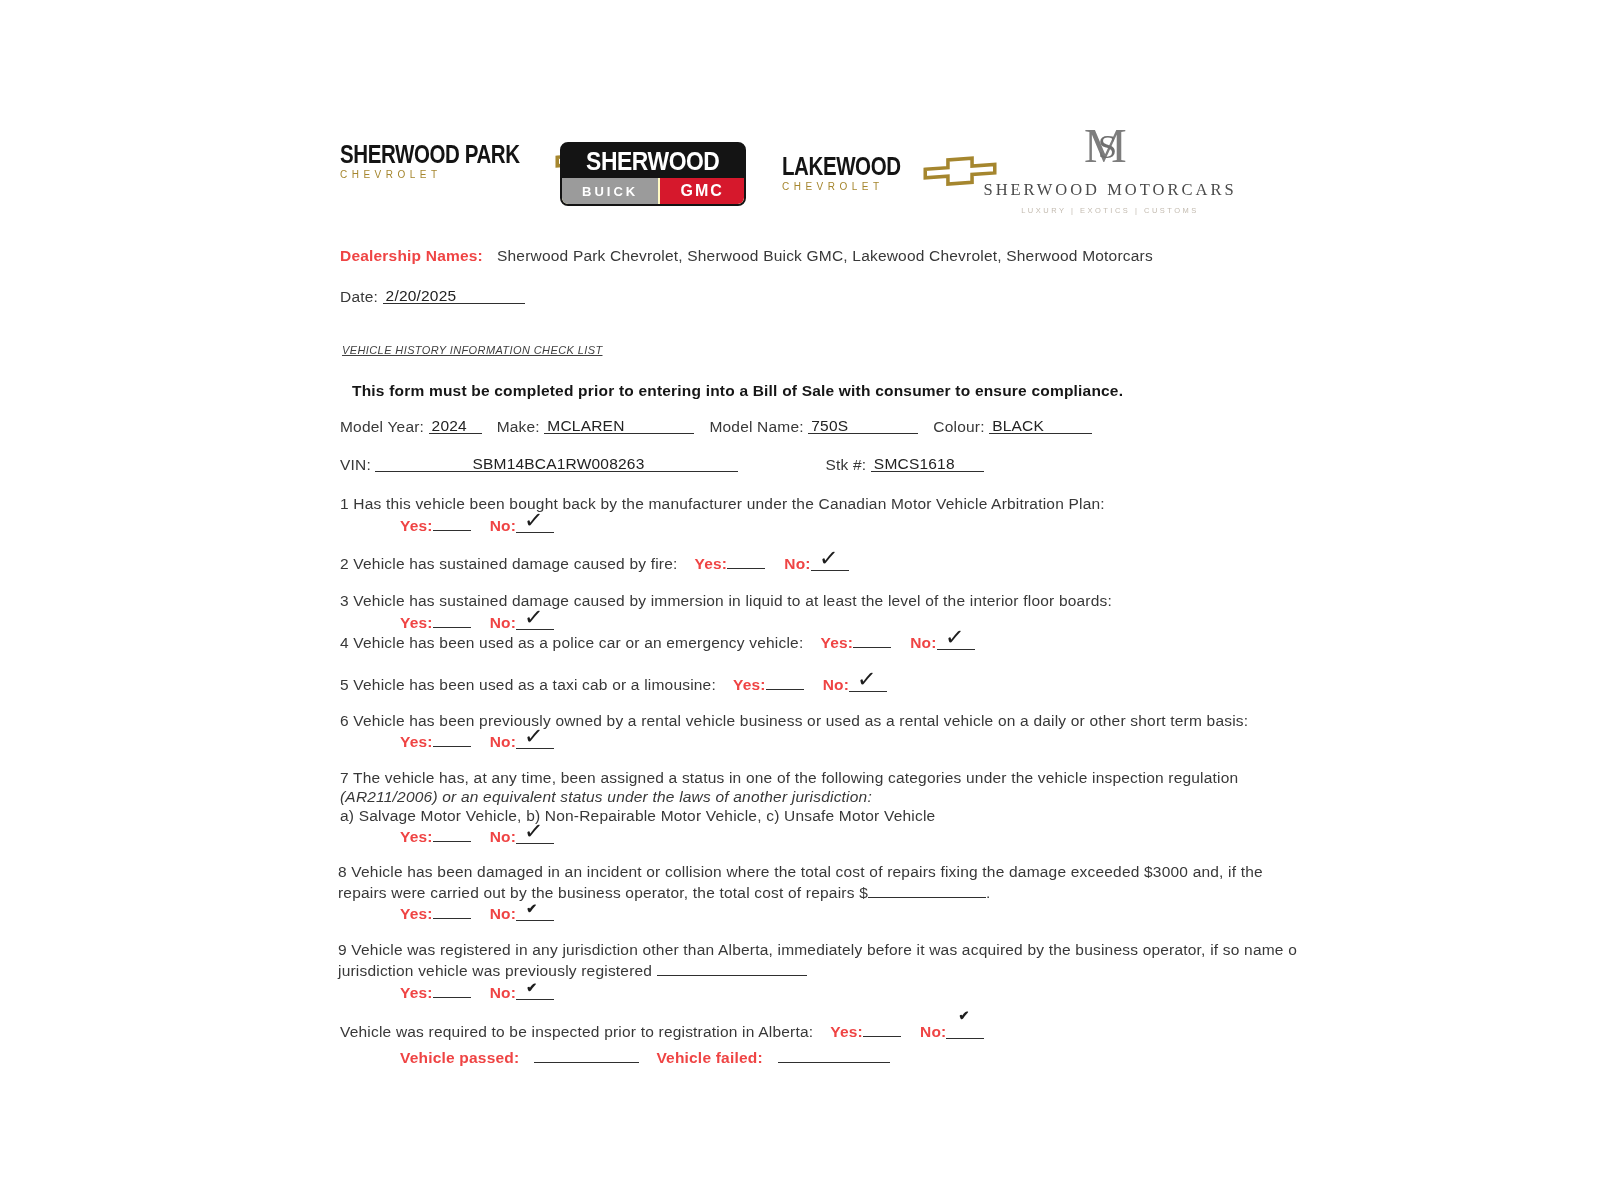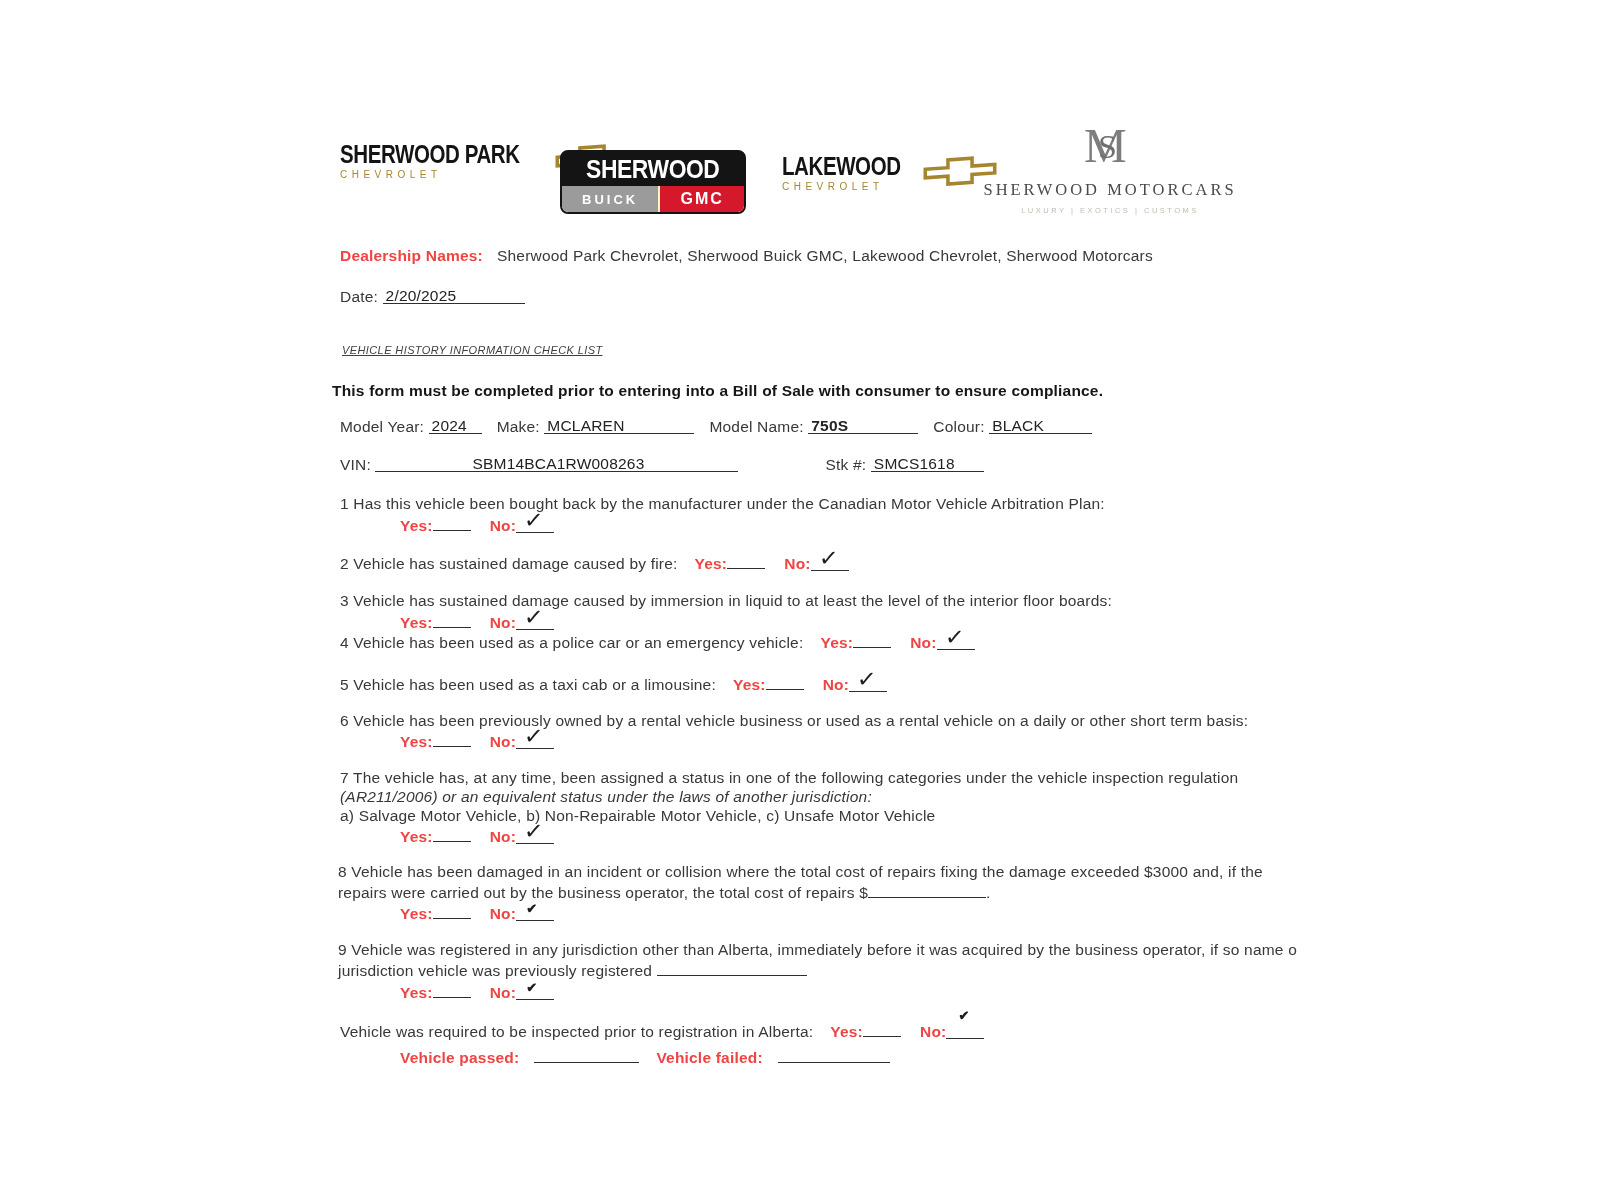--- a/index.html
+++ b/index.html
@@ -48,21 +48,21 @@
   </div>
   <span class="bowtie">
     <svg width="78" height="46" viewBox="0 0 110 52">
       <g transform="skewY(-4)" fill="none" stroke="#a5862e" stroke-width="5">
         <path d="M6 24 L38 24 L38 13 L72 13 L72 24 L104 24 L104 36 L72 36 L72 47 L38 47 L38 36 L6 36 Z"></path>
       </g>
     </svg>
   </span>
 </div>
 
-<div class="abs bglogo" style="left:560px;top:150px;">
+<div class="abs bglogo" style="left:560px;top:142px;">
   <div class="bgtop">
     <span class="bgname">SHERWOOD</span>
   </div>
   <div class="bgrow">
     <span class="bgbuick">BUICK</span>
     <span class="bggmc">GMC</span>
   </div>
 </div>
 
 <div class="abs chevlogo" style="left:782px;top:148px;">
@@ -94,31 +94,31 @@
   <span>Sherwood Park Chevrolet, Sherwood Buick GMC, Lakewood Chevrolet, Sherwood Motorcars</span>
 </div>
 
 <div class="abs t" style="left:340px;top:288px;">
   <span>Date:</span>
   <span class="ul" style="width:142px;"><span class="val">2/20/2025</span></span>
 </div>
 
 <div class="abs doc-title" style="left:342px;top:344px;">VEHICLE HISTORY INFORMATION CHECK LIST</div>
 
-<div class="abs t bold" style="left:332px;top:382px;text-align:right;">This form must be completed prior to entering into a Bill of Sale with consumer to ensure compliance.</div>
+<div class="abs t bold" style="left:352px;top:382px;text-align:right;">This form must be completed prior to entering into a Bill of Sale with consumer to ensure compliance.</div>
 
 <div class="abs t" style="left:340px;top:418px;">
   <span>Model Year:</span>
   <span class="ul" style="width:53px;"><span class="val">2024</span></span>
   <span class="gap" style="width:6px"></span>
   <span>Make:</span>
   <span class="ul" style="width:150px;"><span class="val">MCLAREN</span></span>
   <span class="gap" style="width:6px"></span>
   <span>Model Name:</span>
-  <span class="ul" style="width:110px;font-weight:bold;"><span class="val">750S</span></span>
+  <span class="ul" style="width:110px;"><span class="val">750S</span></span>
   <span class="gap" style="width:6px"></span>
   <span>Colour:</span>
   <span class="ul" style="width:103px;"><span class="val">BLACK</span></span>
 </div>
 
 <div class="abs t" style="left:340px;top:456px;">
   <span>VIN:</span>
   <span class="ul" style="width:363px;text-align:center;"><span class="val">SBM14BCA1RW008263</span></span>
   <span class="gap" style="width:78px"></span>
   <span>Stk #:</span>

